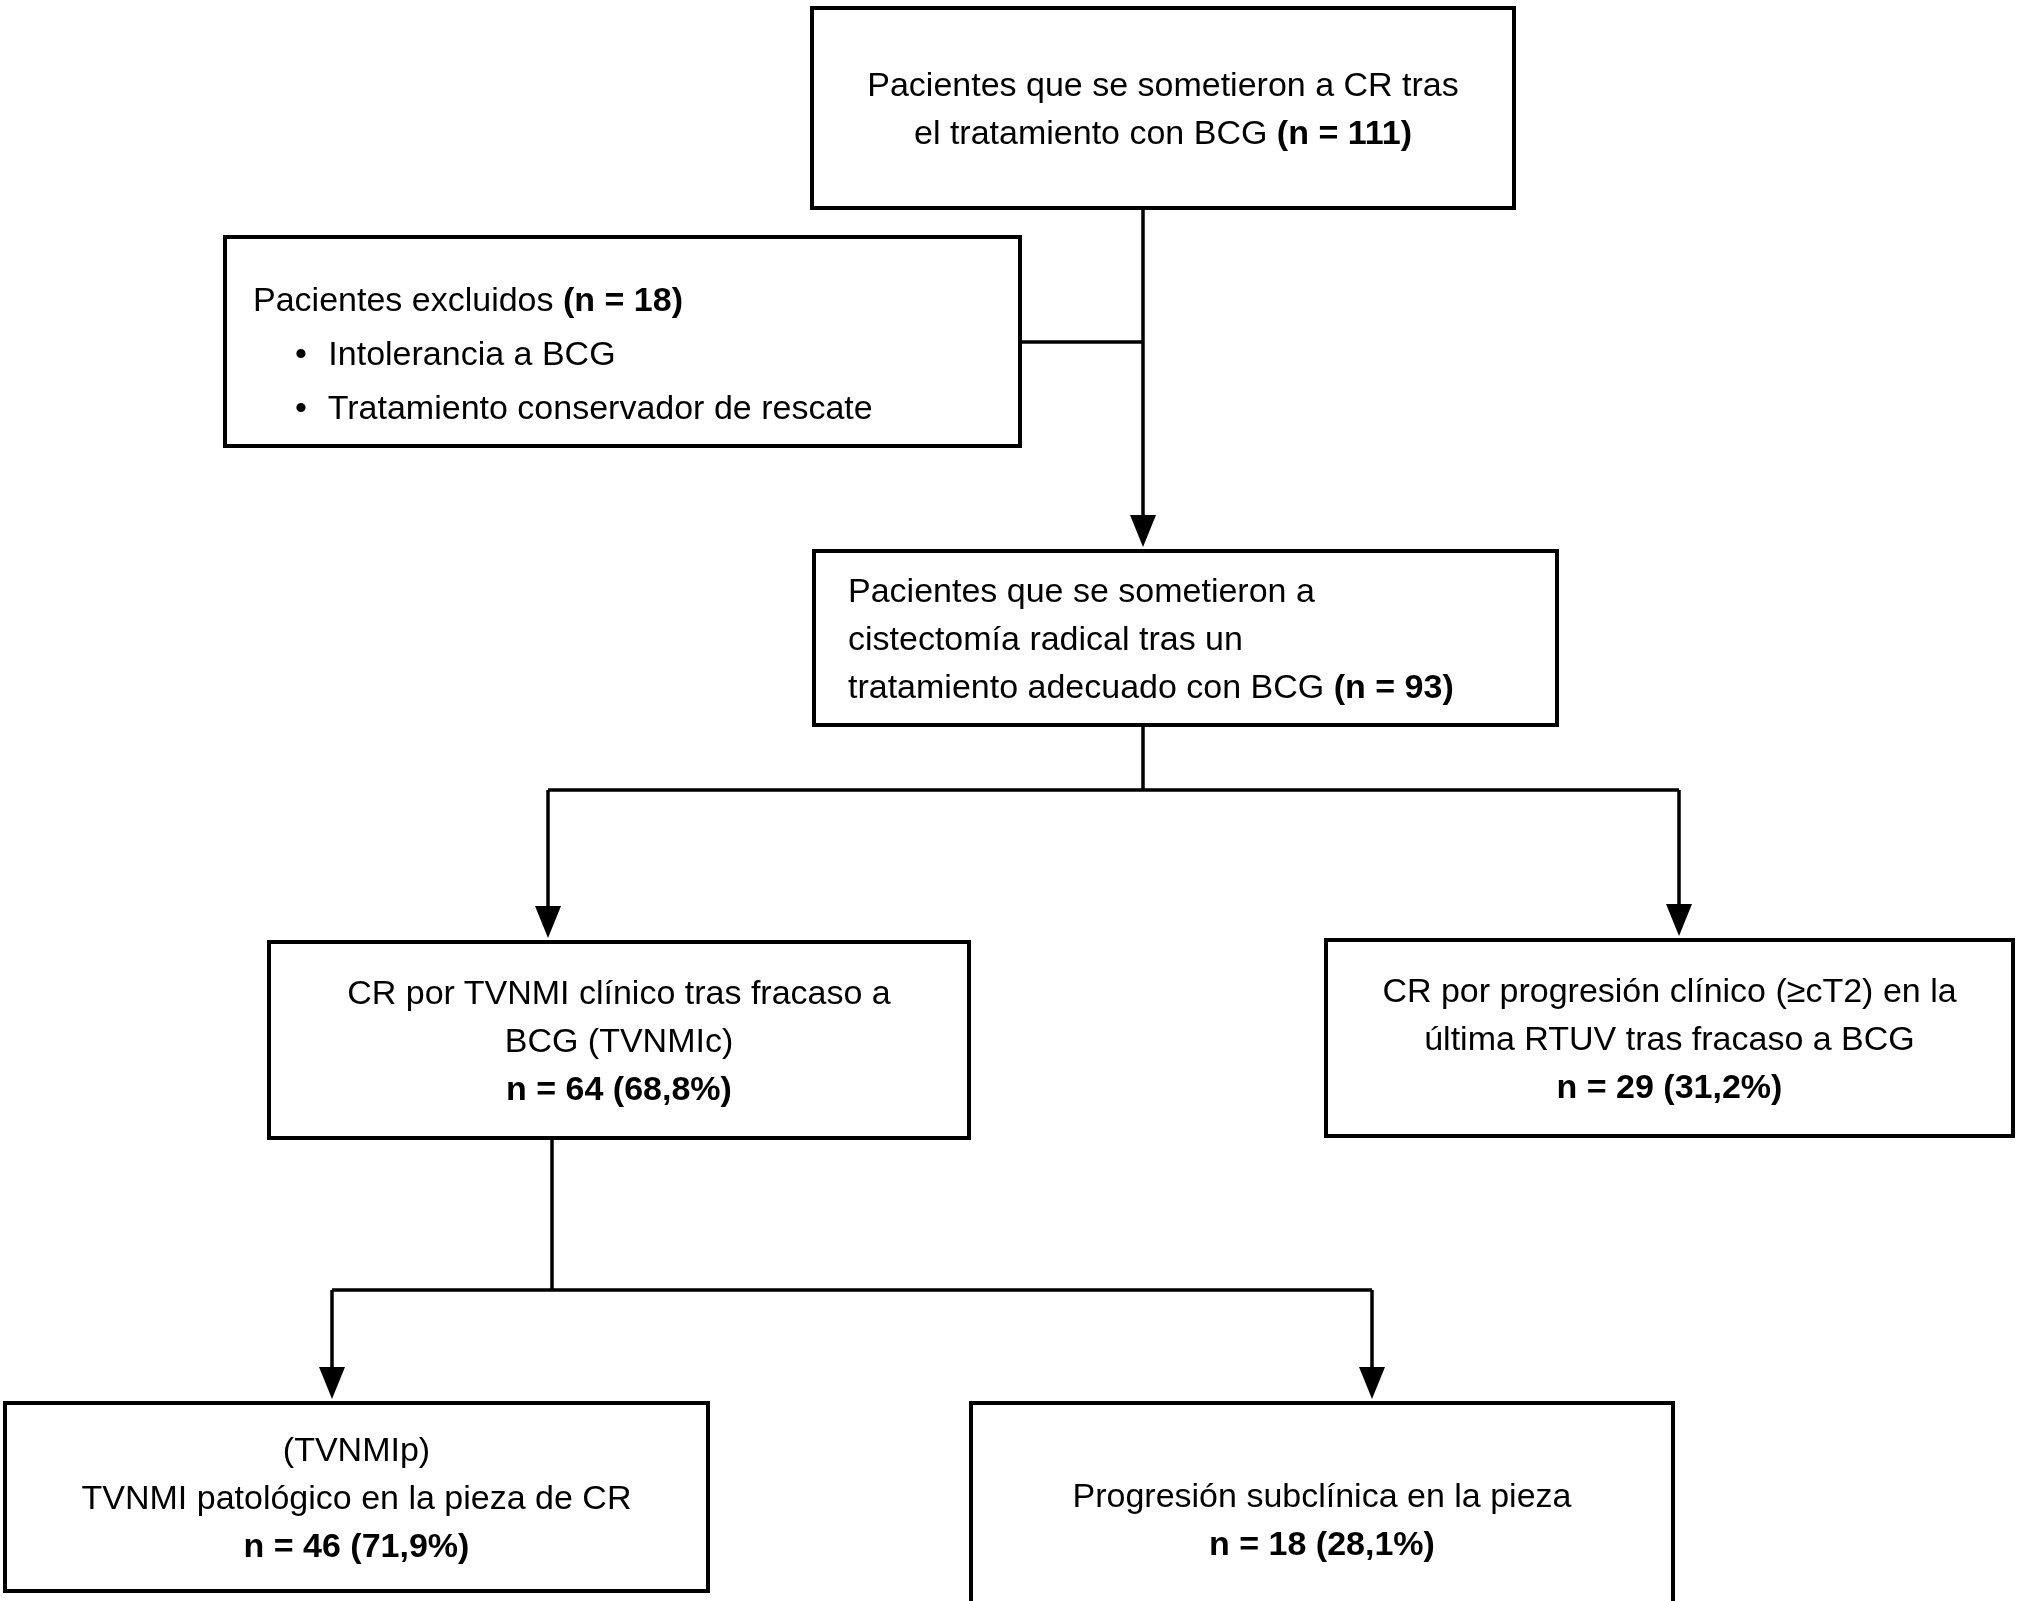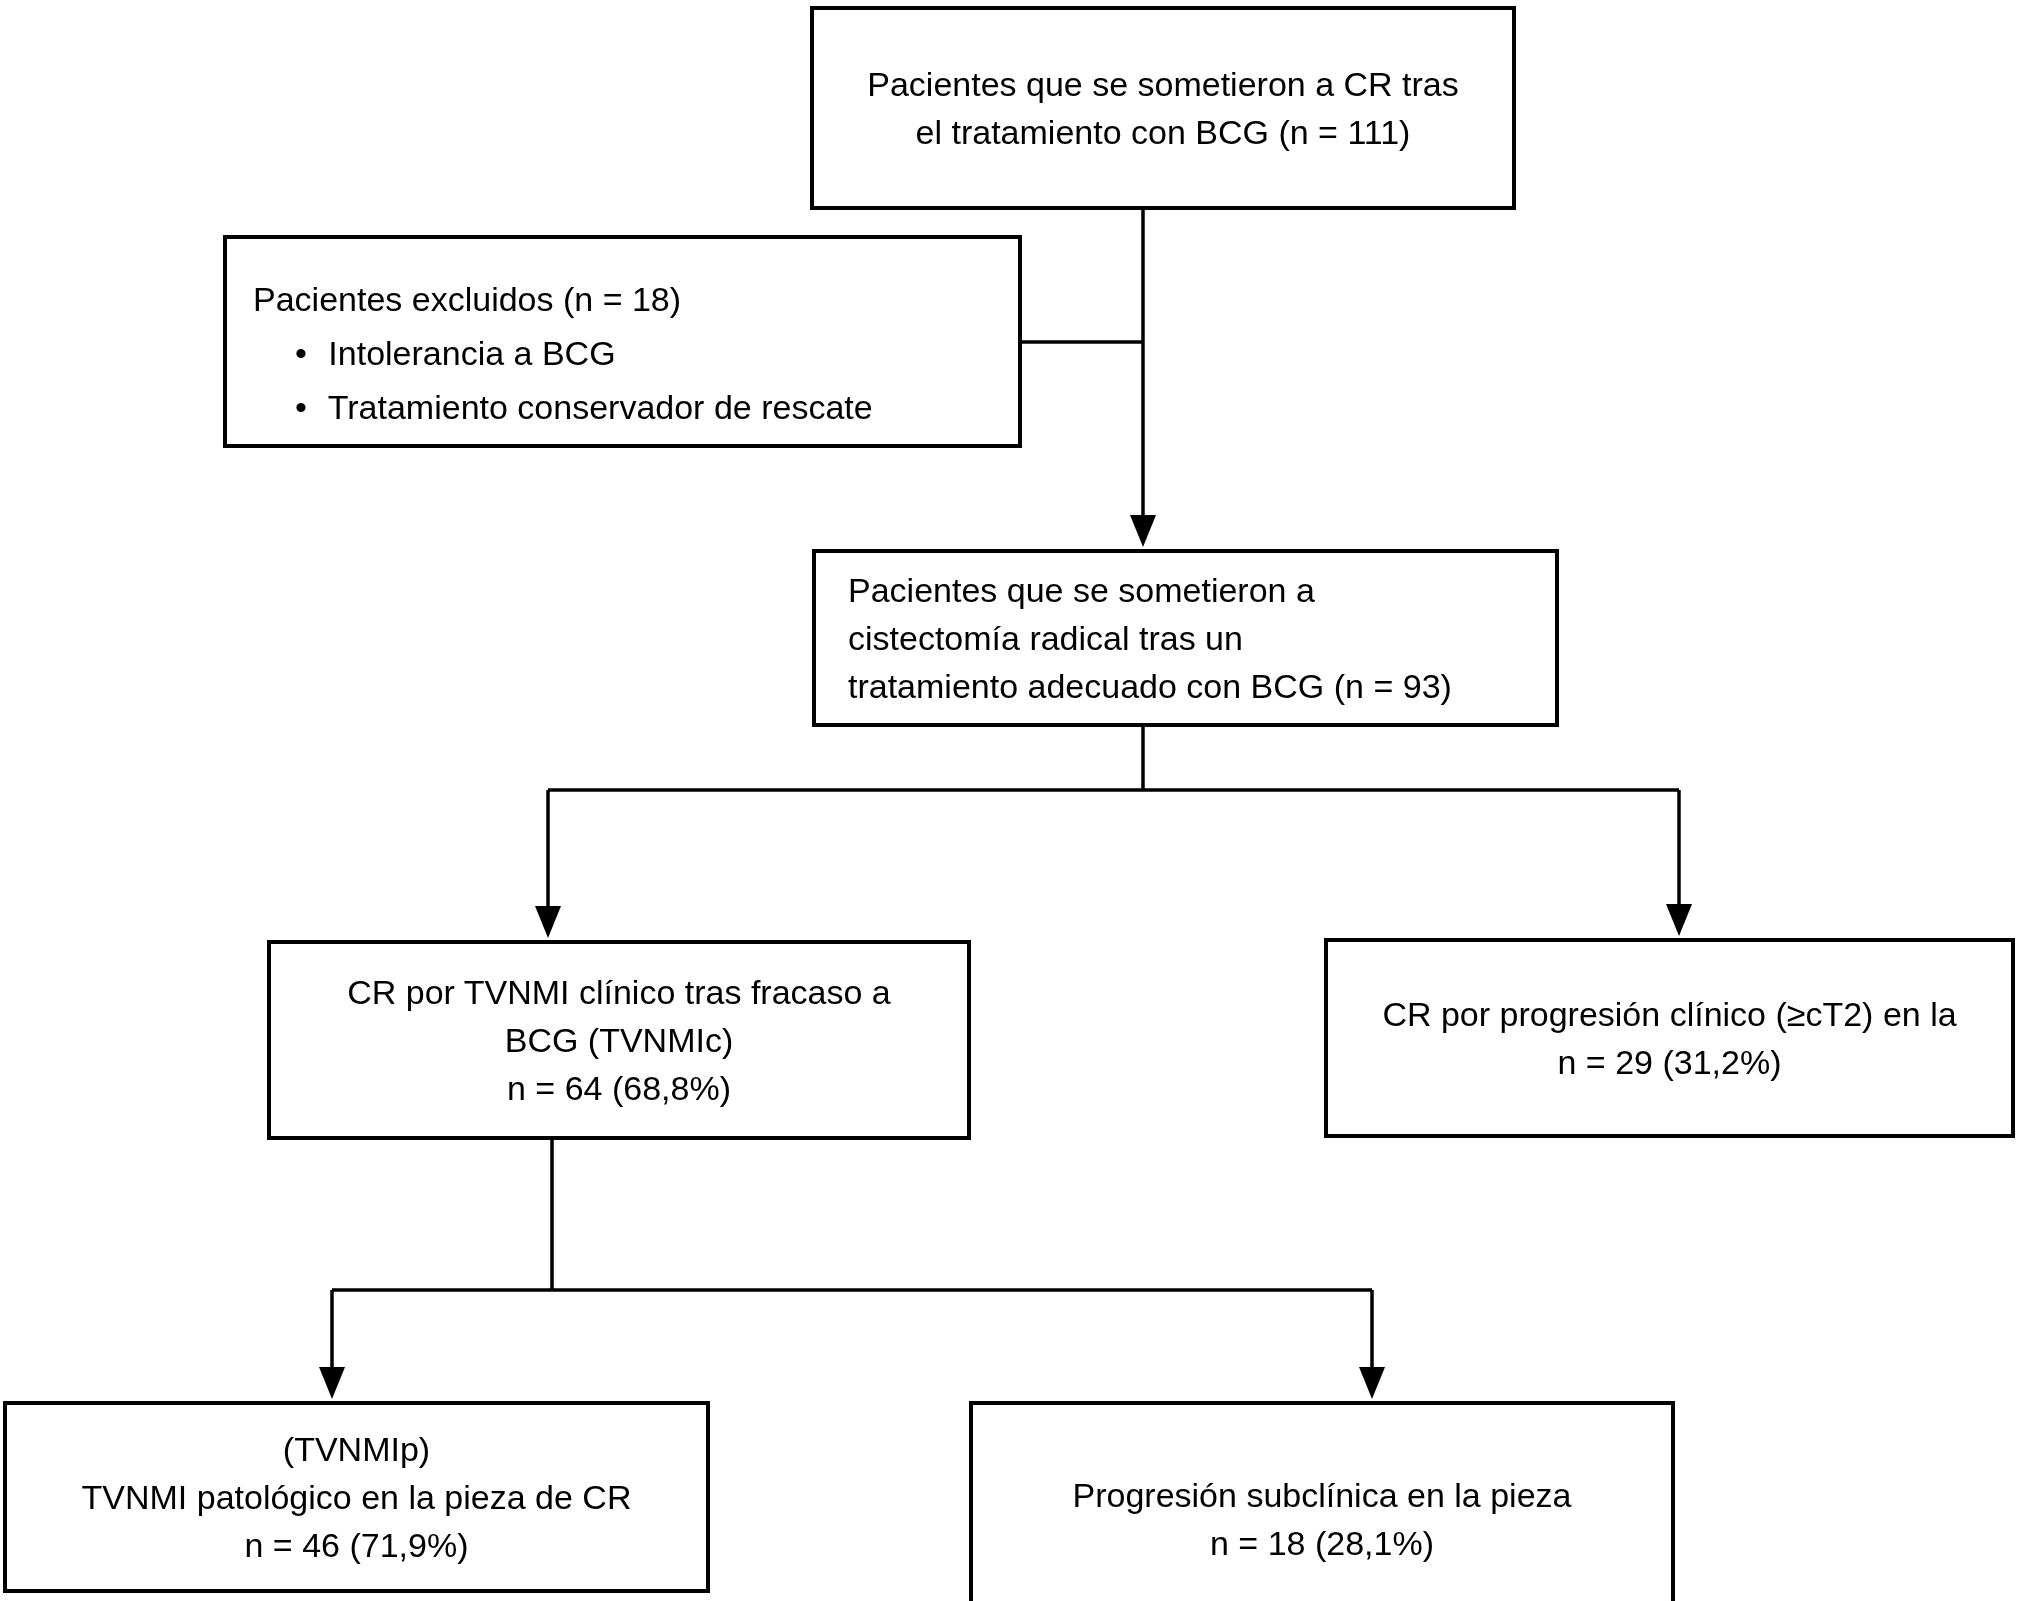--- a/index.html
+++ b/index.html
@@ -29,21 +29,21 @@
     border: 4px solid #000000;
     background: #ffffff;
     font-size: 34px;
     line-height: 48px;
     display: flex;
     flex-direction: column;
     justify-content: center;
   }
   .box .line { white-space: nowrap; }
   .center { text-align: center; }
-  .b { font-weight: 400; }
+  .b { font-weight: 700; }
 
   
   #box-cr-after-bcg            { left: 810px;  top: 6px;    width: 706px; height: 204px; }
   #box-excluded                { left: 223px;  top: 235px;  width: 799px; height: 213px;
                                  justify-content: center; padding: 23px 0 0 26px; line-height: 54px; }
   #box-excluded .bullets       { padding-left: 42px; }
   #box-excluded .bullet        { margin-right: 12px; }
   #box-adequate-bcg            { left: 812px;  top: 549px;  width: 747px; height: 178px; padding-left: 32px; }
   #box-tvnmic                  { left: 267px;  top: 940px;  width: 704px; height: 200px; }
   #box-clinical-progression    { left: 1324px; top: 938px;  width: 691px; height: 200px; }
@@ -119,20 +119,23 @@
     </div>
     <div class="line b">
       <span>n = 64 (68,8%)</span>
     </div>
   </div>
 
   <div class="box center" id="box-clinical-progression">
     <div class="line">
       <span>CR por progresión clínico (≥cT2) en la</span>
     </div>
+    <div class="line">
+      <span>última RTUV tras fracaso a BCG</span>
+    </div>
     <div class="line b">
       <span>n = 29 (31,2%)</span>
     </div>
   </div>
 
   <div class="box center" id="box-tvnmip">
     <div class="line">
       <span>(TVNMIp)</span>
     </div>
     <div class="line">

